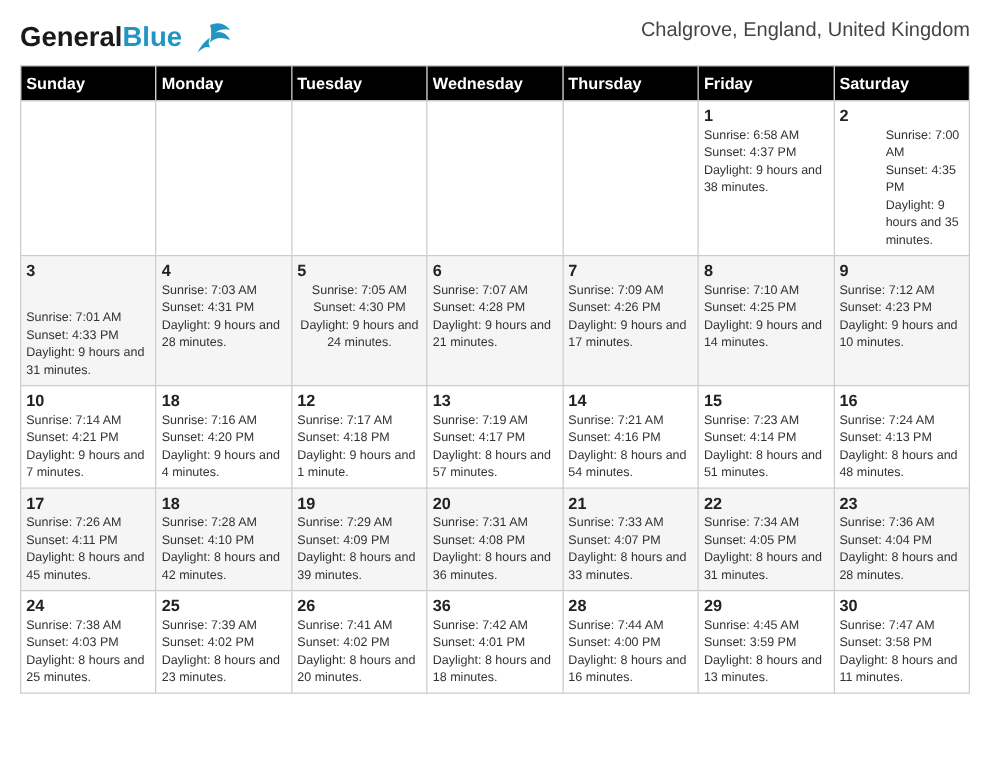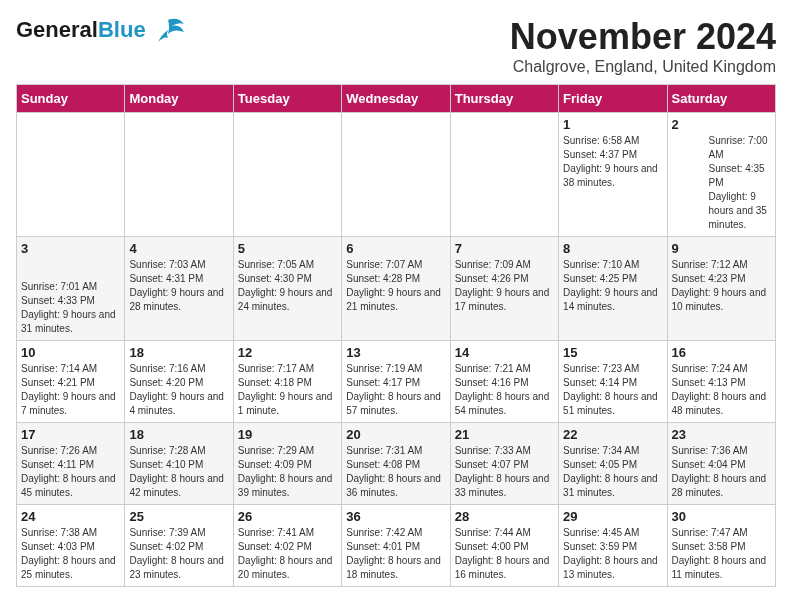--- a/index.html
+++ b/index.html
@@ -32,21 +32,21 @@
     .location-title {
       font-size: 16px;
       color: #444;
     }
     table {
       width: 100%;
       border-collapse: collapse;
       table-layout: fixed;
     }
     th {
-      background-color: #be185d;
+      background-color: #000000;
       color: #fff;
       font-size: 13px;
       font-weight: bold;
       padding: 6px 4px;
       text-align: left;
       border: 1px solid #ccc;
     }
     td {
       border: 1px solid #ccc;
       vertical-align: top;
@@ -84,21 +84,20 @@
       <div style="font-size:22px;font-weight:bold;line-height:1.1;">
         <span style="color:#1a1a1a;">General</span><span style="color:#2196c4;">Blue</span>
       </div>
       <svg width="36" height="28" viewBox="0 0 36 28">
         <path d="M18 4 Q28 0 34 8 Q28 6 22 10 Q30 8 34 16 Q24 12 18 18 Q20 10 18 4Z" fill="#2196c4"></path>
         <path d="M18 14 Q12 18 8 26 Q14 20 18 22 Q16 18 18 14Z" fill="#2196c4"></path>
       </svg>
     </div>
   </div>
   <div class="title-area">
-    <div class="month-title">November 2024</div>
     <div class="location-title">Chalgrove, England, United Kingdom</div>
   </div>
 </div>
 
 <table>
   <thead>
     <tr>
     <th>Sunday</th>
         <th>Monday</th>
         <th>Tuesday</th>
@@ -136,21 +135,21 @@
 Daylight: 9 hours and 31 minutes.</div>
         </td>
         <td>
           <span class="day-num">4</span>
           <div class="day-info" style="white-space: pre-line;">Sunrise: 7:03 AM
 Sunset: 4:31 PM
 Daylight: 9 hours and 28 minutes.</div>
         </td>
         <td>
           <span class="day-num">5</span>
-          <div class="day-info" style="white-space: pre-line;">Sunrise: 7:05 AM
+          <div class="day-info" style="white-space: pre-line; text-align: center;">Sunrise: 7:05 AM
 Sunset: 4:30 PM
 Daylight: 9 hours and 24 minutes.</div>
         </td>
         <td>
           <span class="day-num">6</span>
           <div class="day-info" style="white-space: pre-line;">Sunrise: 7:07 AM
 Sunset: 4:28 PM
 Daylight: 9 hours and 21 minutes.</div>
         </td>
         <td>

